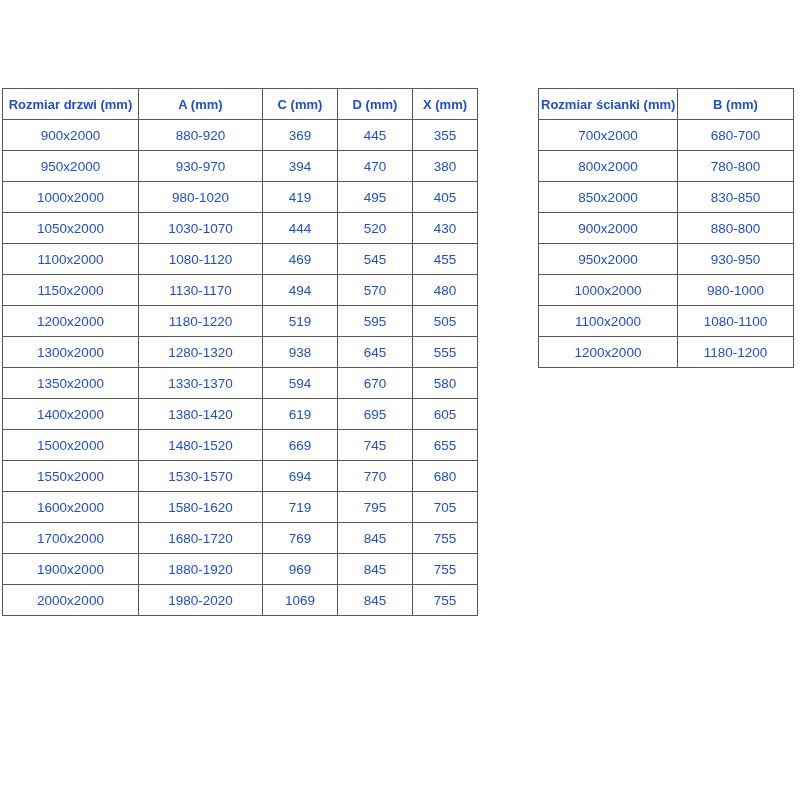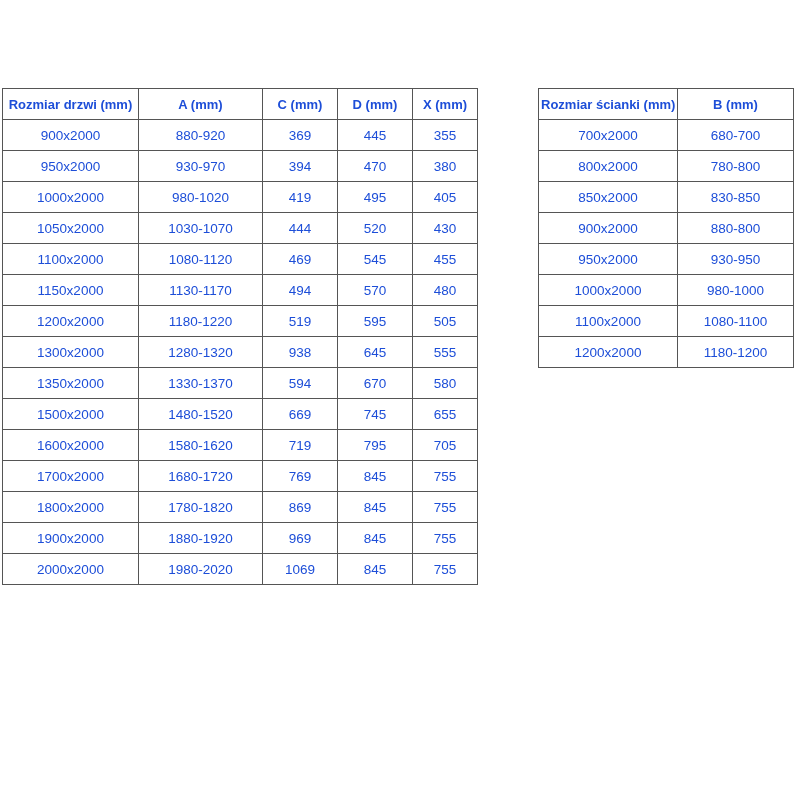--- a/index.html
+++ b/index.html
@@ -137,44 +137,51 @@
           <td>555</td>
         </tr>
         <tr>
           <td>1350x2000</td>
           <td>1330-1370</td>
           <td>594</td>
           <td>670</td>
           <td>580</td>
         </tr>
         <tr>
+          <td>1400x2000</td>
+          <td>1380-1420</td>
+          <td>619</td>
+          <td>695</td>
+          <td>605</td>
+        </tr>
+        <tr>
           <td>1500x2000</td>
           <td>1480-1520</td>
           <td>669</td>
           <td>745</td>
           <td>655</td>
         </tr>
         <tr>
+          <td>1550x2000</td>
+          <td>1530-1570</td>
+          <td>694</td>
+          <td>770</td>
+          <td>680</td>
+        </tr>
+        <tr>
           <td>1600x2000</td>
           <td>1580-1620</td>
           <td>719</td>
           <td>795</td>
           <td>705</td>
         </tr>
         <tr>
           <td>1700x2000</td>
           <td>1680-1720</td>
           <td>769</td>
-          <td>845</td>
-          <td>755</td>
-        </tr>
-        <tr>
-          <td>1800x2000</td>
-          <td>1780-1820</td>
-          <td>869</td>
           <td>845</td>
           <td>755</td>
         </tr>
         <tr>
           <td>1900x2000</td>
           <td>1880-1920</td>
           <td>969</td>
           <td>845</td>
           <td>755</td>
         </tr>

